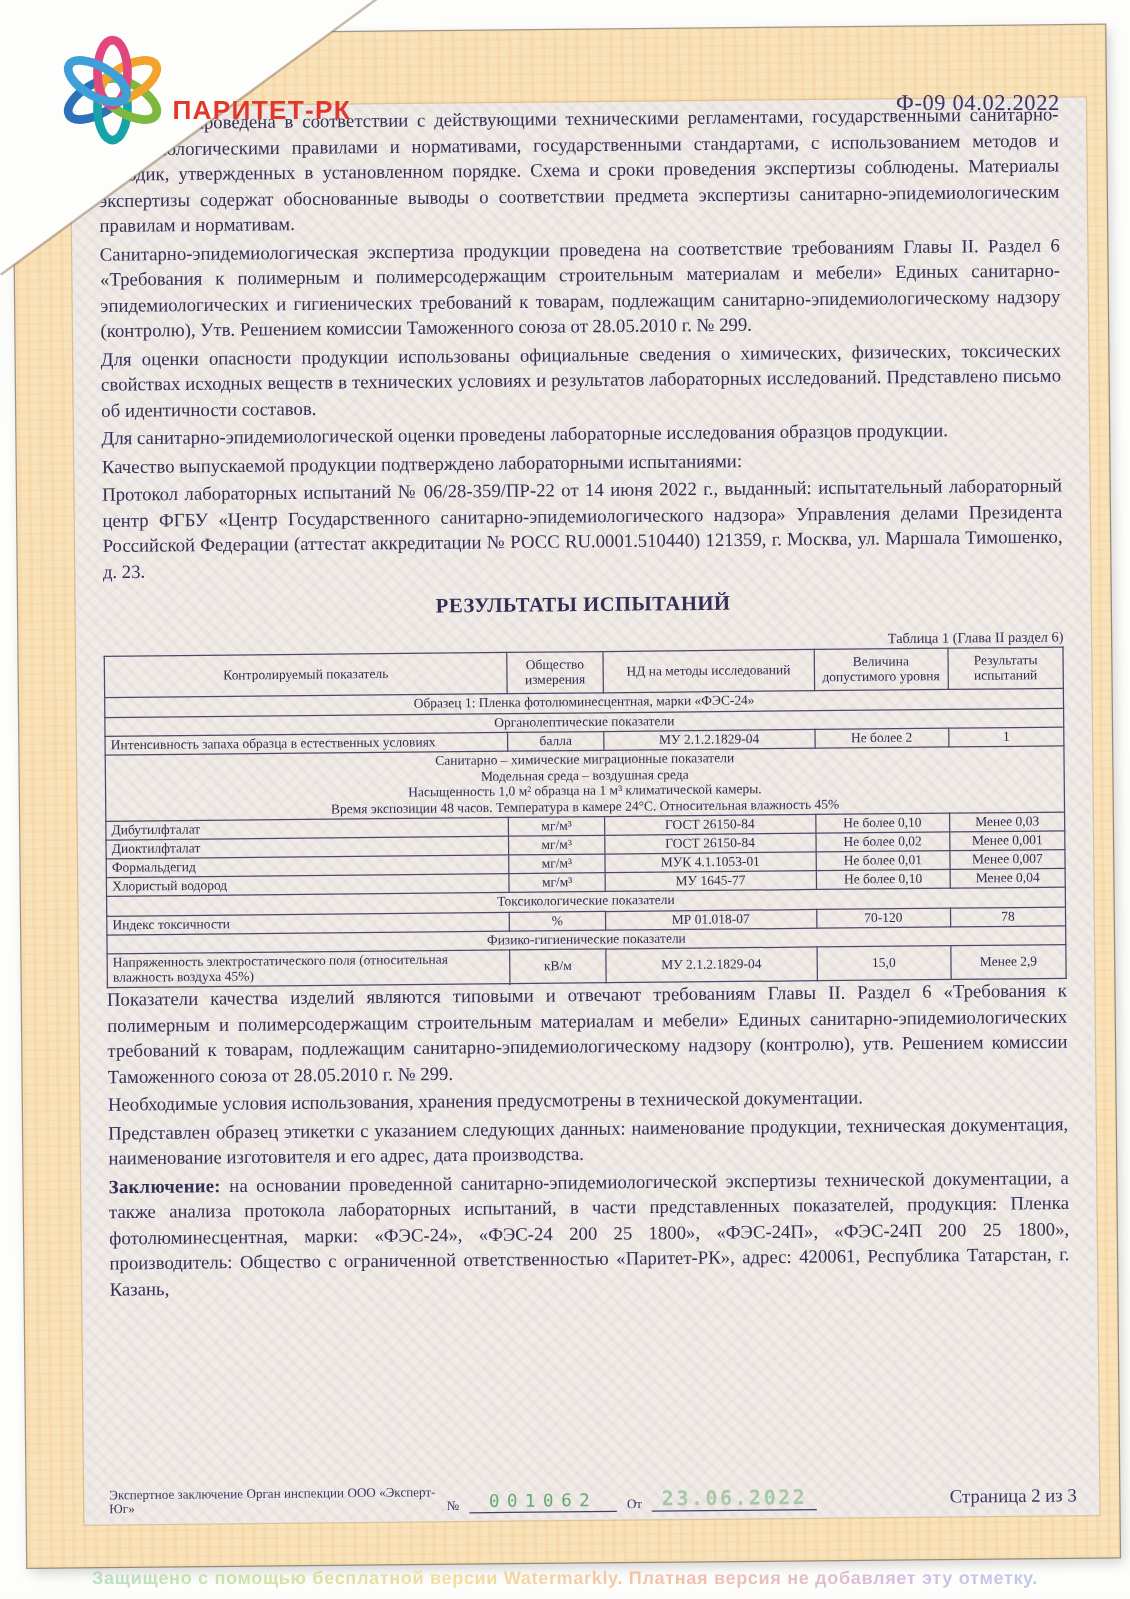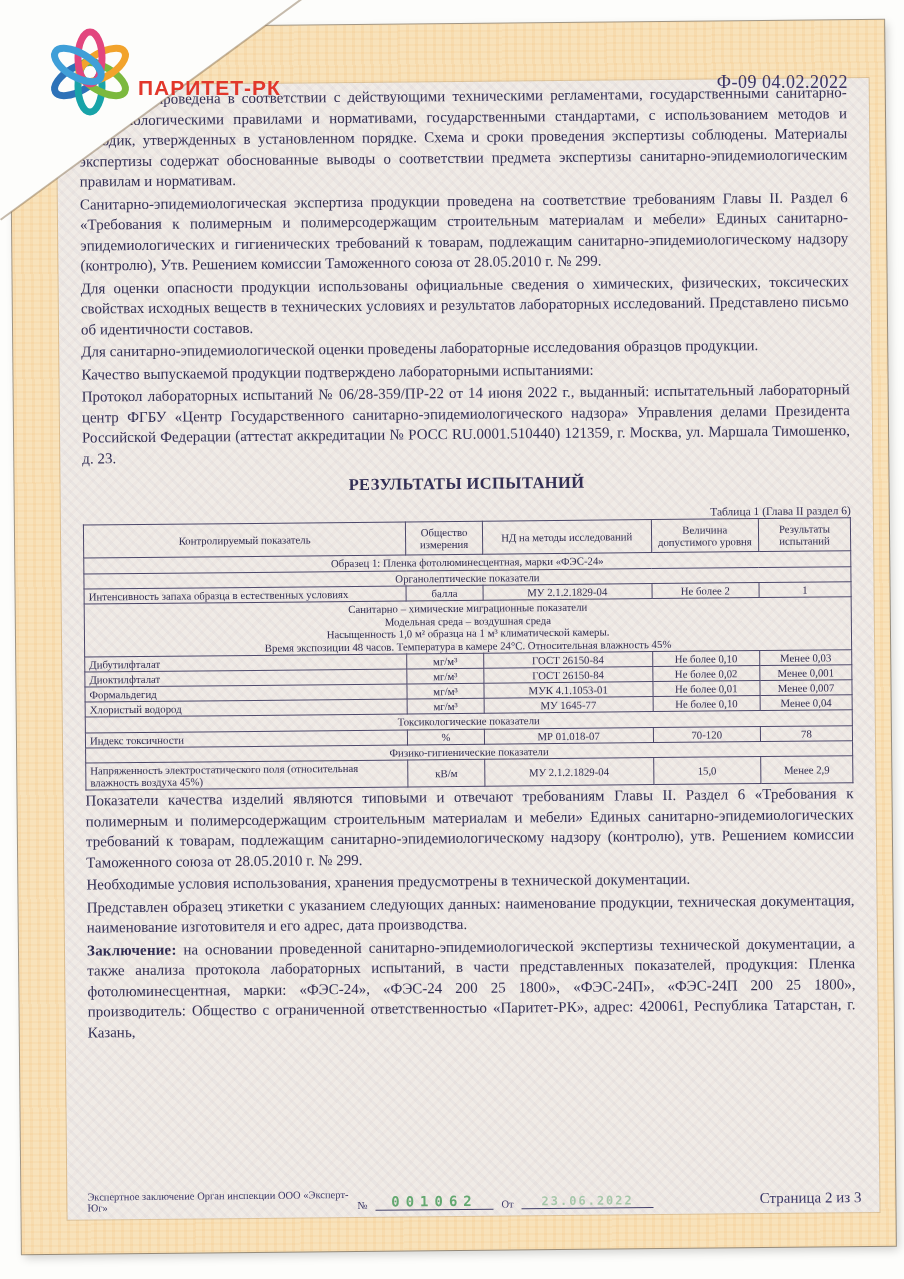--- a/index.html
+++ b/index.html
@@ -80,25 +80,25 @@
     display:flex; align-items:flex-end; gap:8px;
     font-size:10.5px; color:#3b3766;
   }
   .footer .flabel { width:262px; line-height:11px; }
   .uline {
     display:inline-block; border-bottom:1px solid #43406a;
     text-align:center; vertical-align:bottom;
   }
   .stamp-num {
     font-family:"DejaVu Sans Mono", monospace; color:#4c9e5d; opacity:.85;
-    font-size:14px; letter-spacing:6px; font-weight:bold;
+    font-size:14px; letter-spacing:6px; font-weight:normal;
   }
   .stamp-date {
     font-family:"DejaVu Sans Mono", monospace; color:#6fae7d; opacity:.55;
-    font-size:12px; letter-spacing:2px; font-weight:bold;
+    font-size:16px; letter-spacing:2px; font-weight:bold;
   }
   .page-num { margin-left:auto; font-size:15px; white-space:nowrap; }
   
   .watermark {
     position:absolute; left:0; right:0; bottom:8px; z-index:9;
     text-align:center; font-family:"Liberation Sans", sans-serif;
     font-size:14.5px; font-weight:bold; letter-spacing:.5px;
     background:linear-gradient(90deg,#8fd6c9,#b9d98a,#f2d37c,#f0ab8e,#c9a6d8,#93c3e8);
     -webkit-background-clip:text; background-clip:text; color:transparent;
     opacity:.75;
@@ -242,13 +242,14 @@
           <ellipse cx="44" cy="44" rx="26" ry="12" stroke="#e2467e" transform="rotate(90 44 44) translate(-14 0)"></ellipse>
           <ellipse cx="44" cy="44" rx="26" ry="12" stroke="#3f9fd8" transform="rotate(30 44 44) translate(-14 0)"></ellipse>
         </g>
       </svg>
     </span>
     <span class="brand">ПАРИТЕТ-РК</span>
   </div>
 
   <div class="form-code">Ф-09 04.02.2022</div>
 
+  <div class="watermark">Защищено с помощью бесплатной версии Watermarkly. Платная версия не добавляет эту отметку.</div>
 </div>
 
 </body></html>

